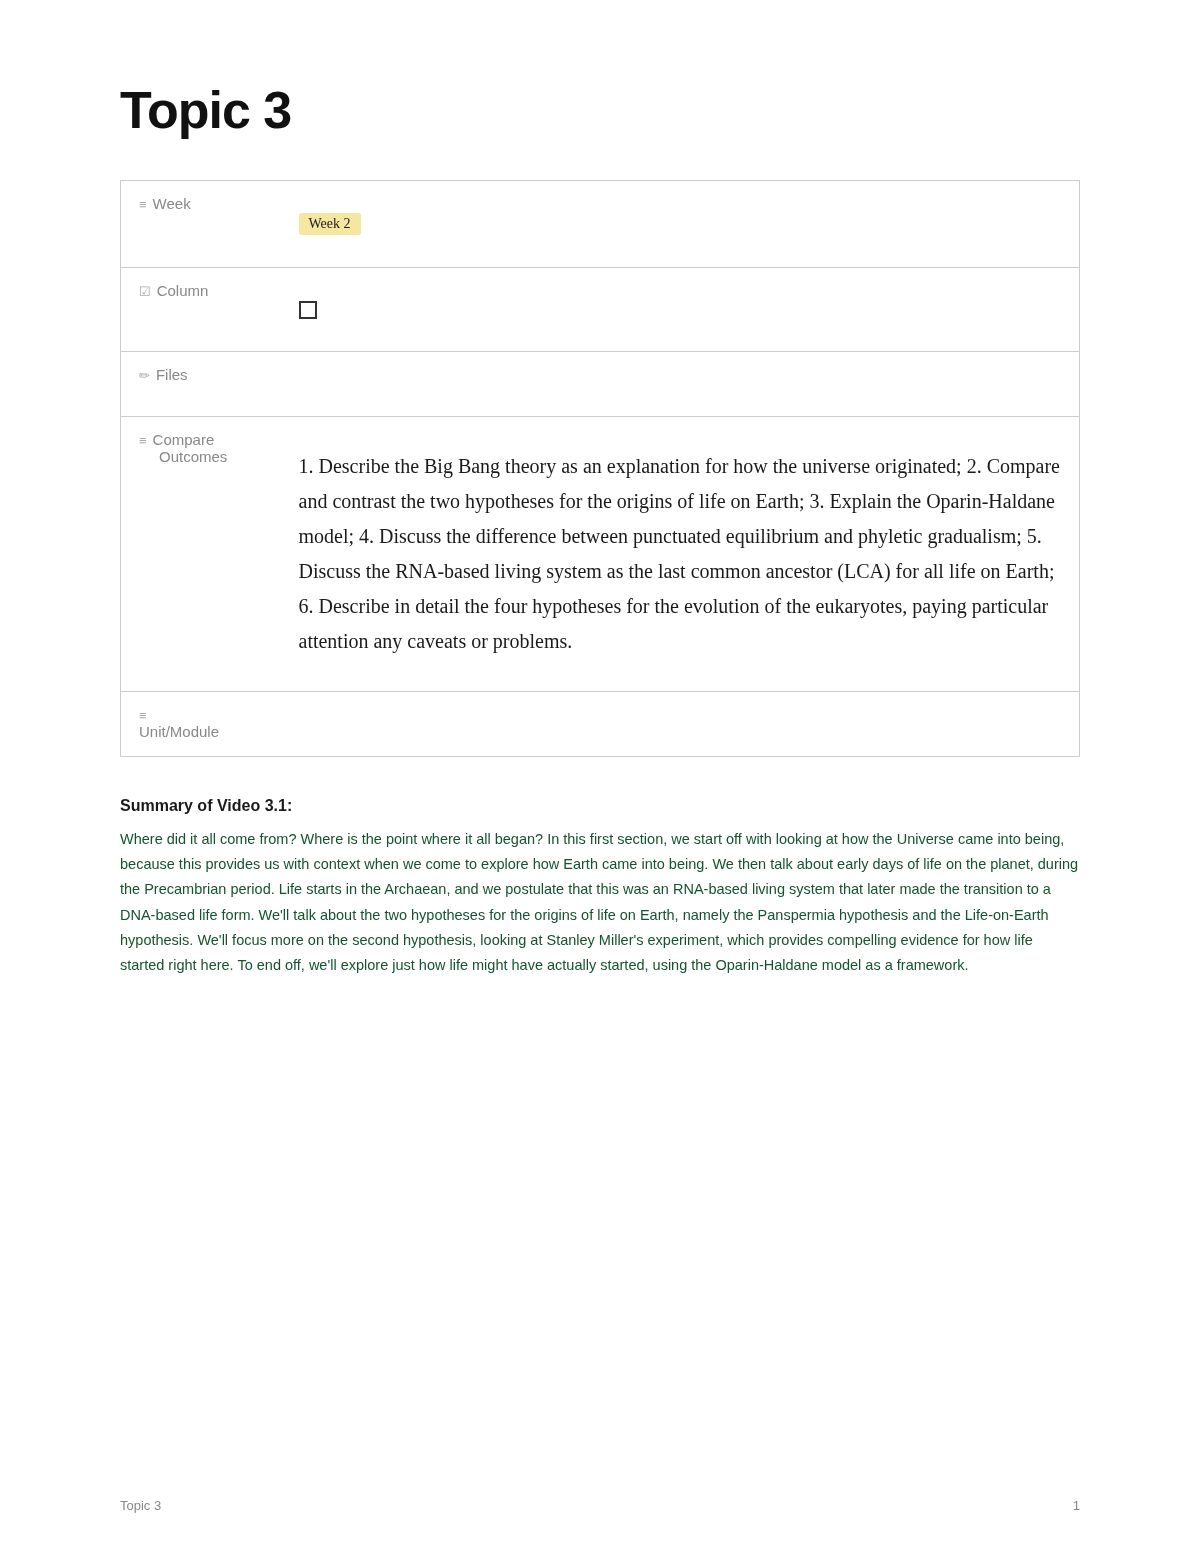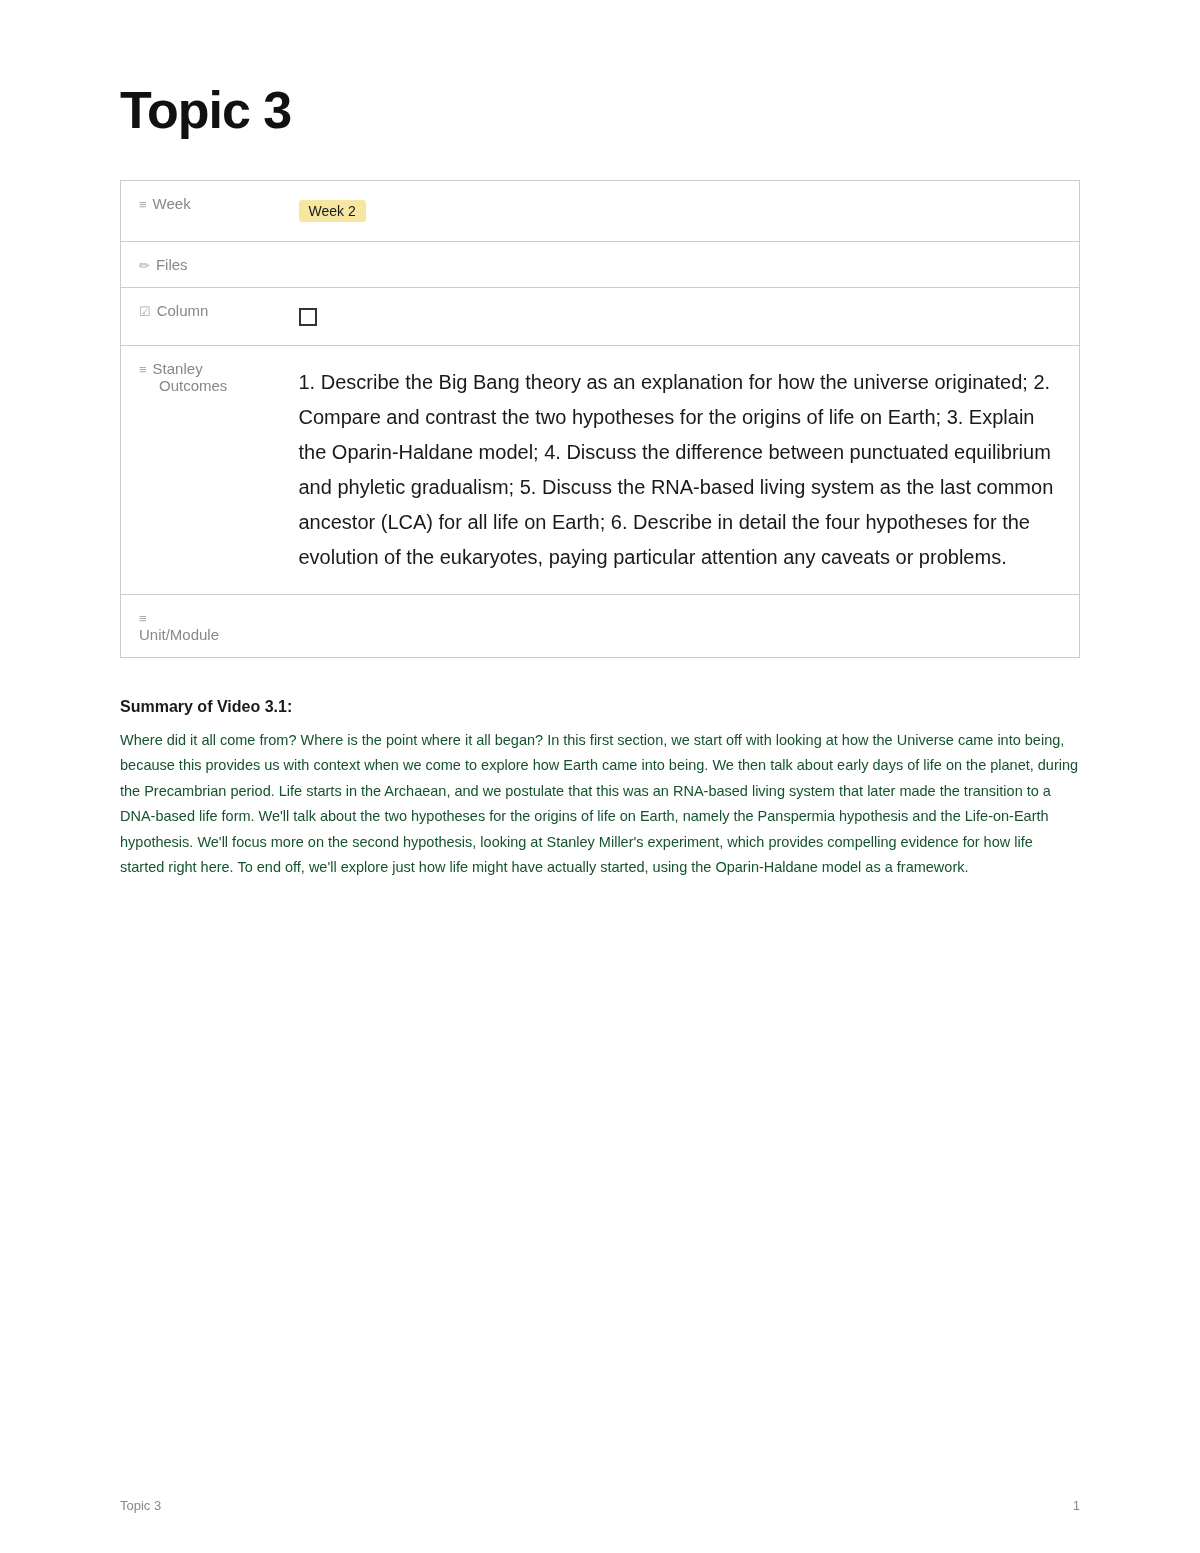--- a/index.html
+++ b/index.html
@@ -61,23 +61,24 @@
     }
 
     .prop-icon {
       display: inline-block;
       margin-right: 6px;
       font-size: 13px;
       color: #aaaaaa;
     }
 
     .prop-value {
-      padding: 19px 18px;
+      padding: 32px 18px;
       color: #1a1a1a;
       vertical-align: top;
+      font-family: Liberation Serif, serif;
     }
 
     .week-badge {
       display: inline-block;
       background-color: #f5e6a0;
       padding: 3px 10px;
       border-radius: 3px;
       font-size: 14px;
       color: #1a1a1a;
     }
@@ -144,35 +145,35 @@
         <tr>
       <td class="prop-label">
         <span class="prop-icon">≡</span><span>Week</span>
       </td>
       <td class="prop-value">
         <span class="week-badge">Week 2</span>
       </td>
     </tr>
     <tr>
       <td class="prop-label">
-        <span class="prop-icon">✏</span><span>Files</span>
-      </td>
-      <td class="prop-value"></td>
-    </tr>
-    <tr>
-      <td class="prop-label">
         <span class="prop-icon">☑</span><span>Column</span>
       </td>
       <td class="prop-value">
         <span class="checkbox-icon"></span>
       </td>
     </tr>
     <tr>
       <td class="prop-label">
-        <span class="prop-icon">≡</span><span>Stanley</span><br>
+        <span class="prop-icon">✏</span><span>Files</span>
+      </td>
+      <td class="prop-value"></td>
+    </tr>
+    <tr>
+      <td class="prop-label">
+        <span class="prop-icon">≡</span><span>Compare</span><br>
         <span style="padding-left: 20px;">Outcomes</span>
       </td>
       <td class="prop-value">
         <p class="learning-outcomes-text">1. Describe the Big Bang theory as an explanation for how the universe originated; 2. Compare and contrast the two hypotheses for the origins of life on Earth; 3. Explain the Oparin-Haldane model; 4. Discuss the difference between punctuated equilibrium and phyletic gradualism; 5. Discuss the RNA-based living system as the last common ancestor (LCA) for all life on Earth; 6. Describe in detail the four hypotheses for the evolution of the eukaryotes, paying particular attention any caveats or problems.</p>
       </td>
     </tr>
     <tr>
       <td class="prop-label">
         <span class="prop-icon">≡</span><br>
         <span style="padding-left: 0; text-align: right;">Unit/Module</span>

